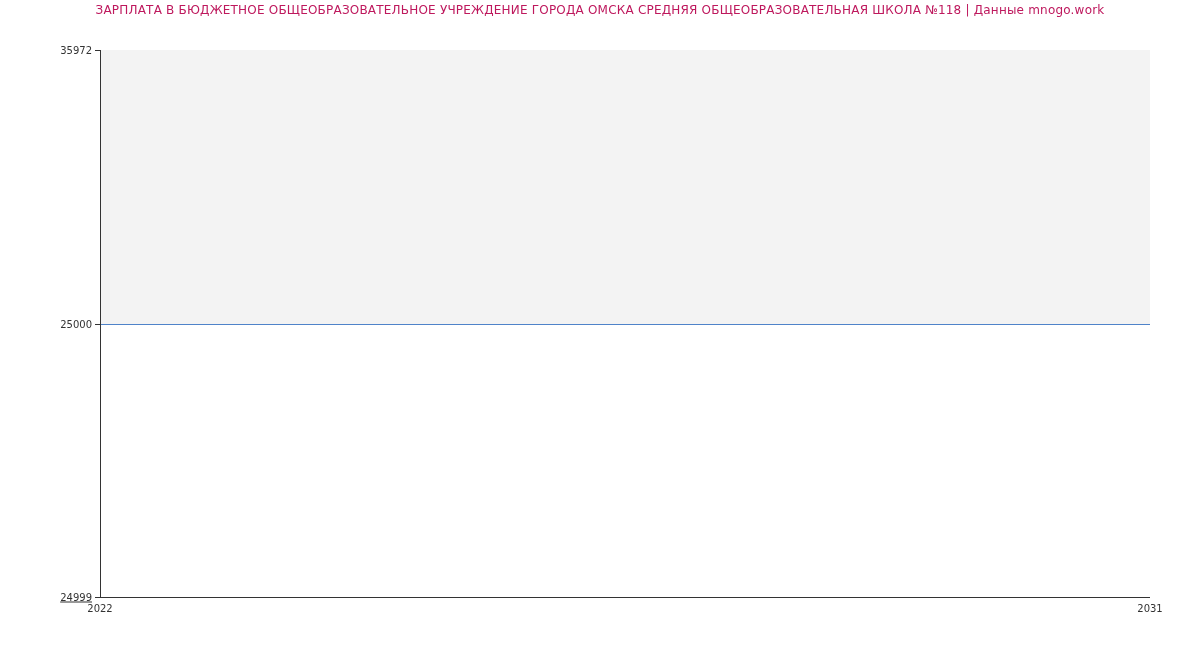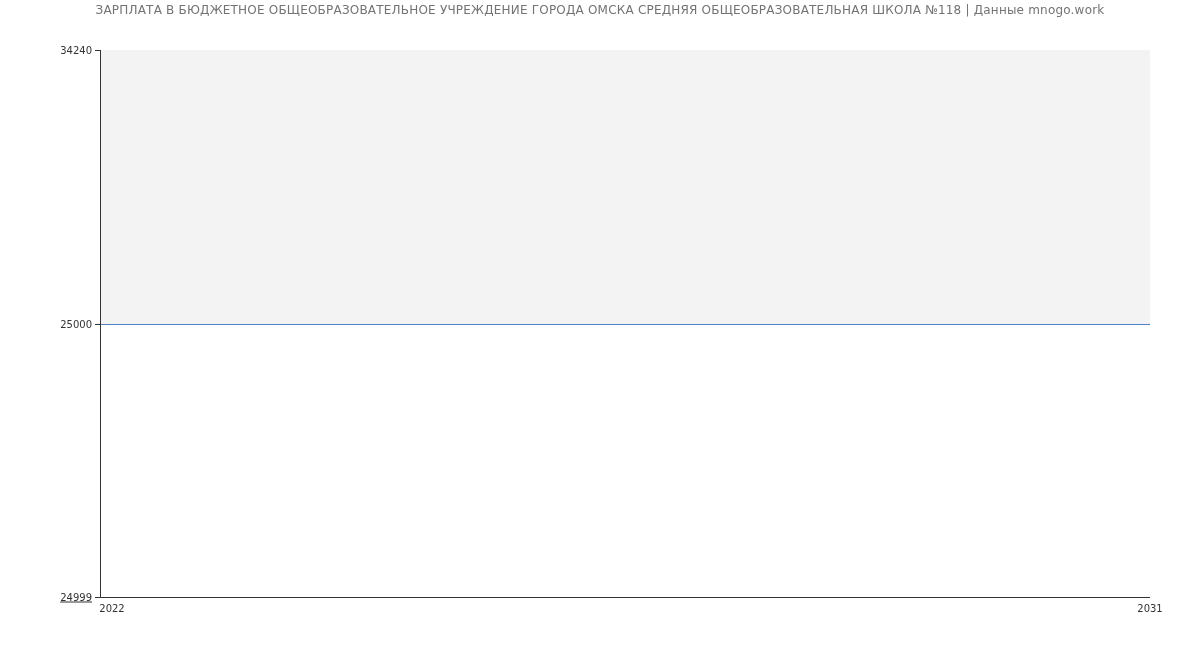--- a/index.html
+++ b/index.html
@@ -19,21 +19,21 @@
   }
   .title {
     position: absolute;
     top: 3px;
     left: 0;
     width: 1200px;
     text-align: center;
     font-size: 12px;
     font-weight: 400;
     letter-spacing: 0.2px;
-    color: #737373;
+    color: #be185d;
   }
   .plot-area {
     position: absolute;
     left: 100px;
     top: 50px;
     width: 1050px;
     height: 547px;
     background: #ffffff;
   }
   .fill-band {
@@ -92,21 +92,21 @@
   <div class="spine-left" style="left:100px; top:50px; height:547px;"></div>
 
   <div class="spine-bottom" style="left:100px; top:597px; width:1050px;"></div>
 
   <div id="yticks">
       <div class="tick-mark-y" style="left: 95px; top: 597px;"></div>
       <div class="ytick" style="left: 0px; width: 92px; top: 597px; text-decoration: underline;">24999</div>
       <div class="tick-mark-y" style="left: 95px; top: 323.5px;"></div>
       <div class="ytick" style="left: 0px; width: 92px; top: 323.5px;">25000</div>
       <div class="tick-mark-y" style="left: 95px; top: 50px;"></div>
-      <div class="ytick" style="left: 0px; width: 92px; top: 50px;">34240</div>
+      <div class="ytick" style="left: 0px; width: 92px; top: 50px;">35972</div>
     </div>
 
   <div id="xticks">
-      <div class="xtick" style="left: 112px; top: 603px;">2022</div>
+      <div class="xtick" style="left: 100px; top: 603px;">2022</div>
       <div class="xtick" style="left: 1150px; top: 603px;">2031</div>
     </div>
 
 </div>
 
 </body></html>

